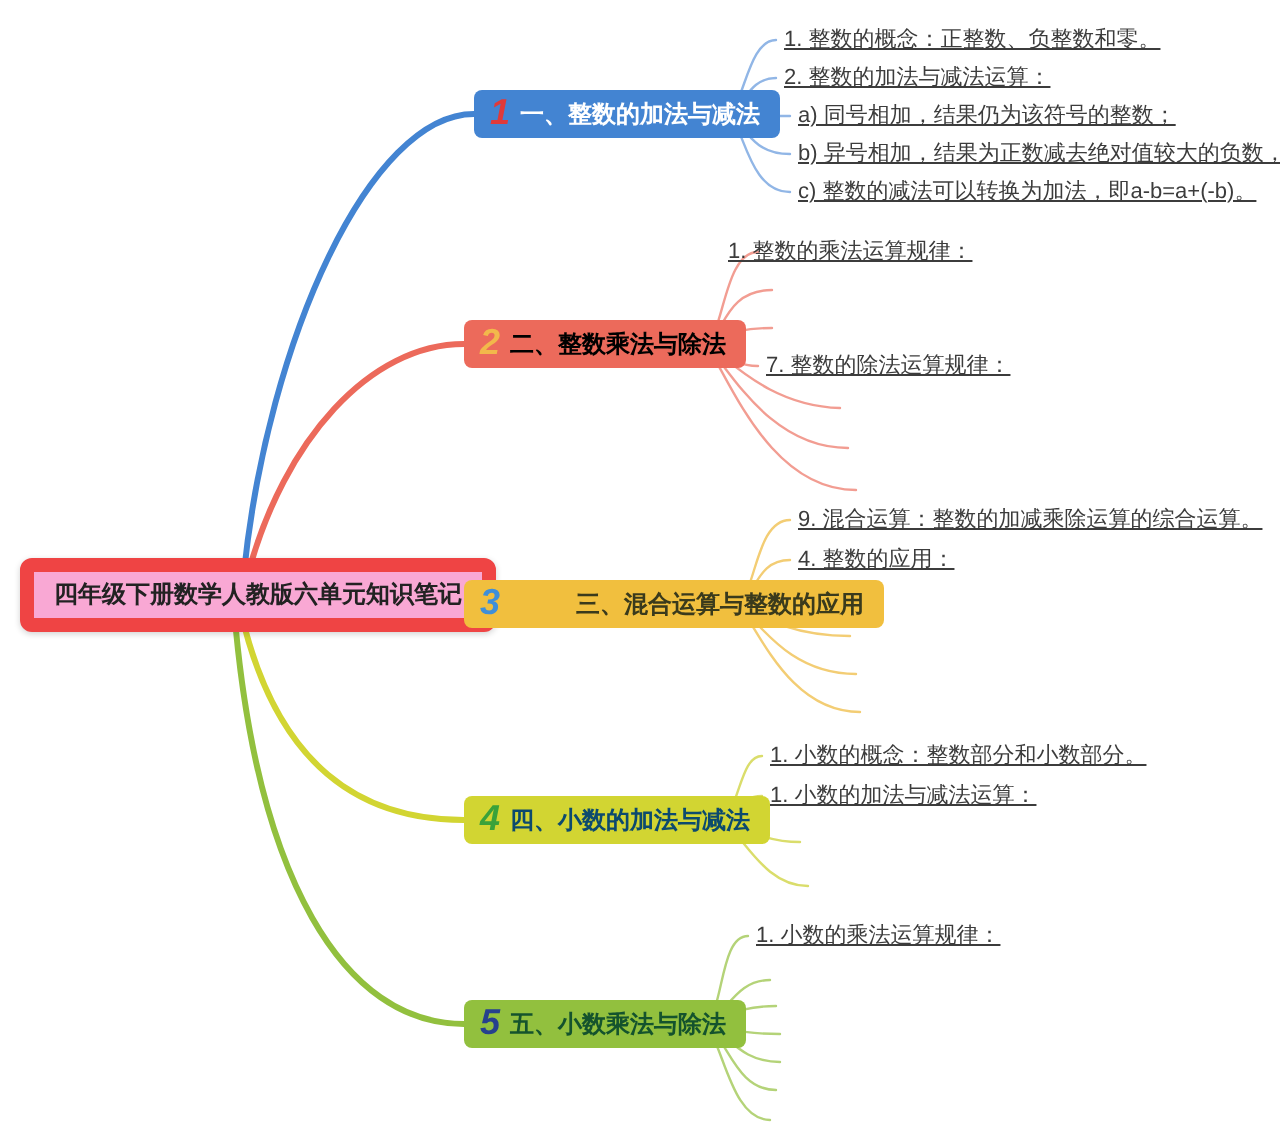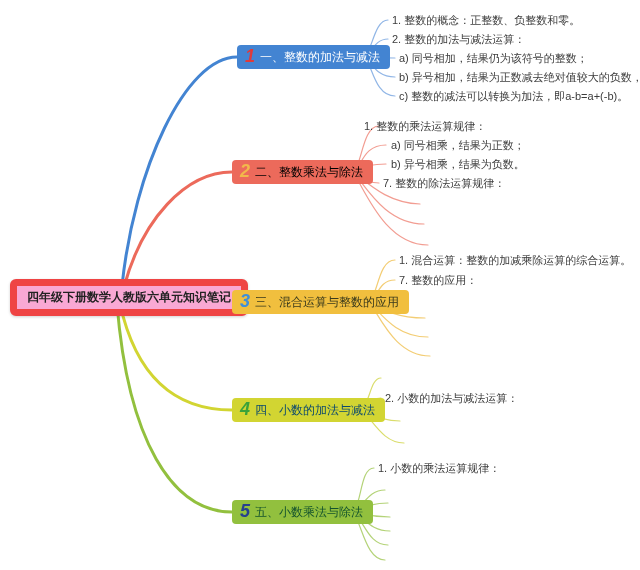--- a/index.html
+++ b/index.html
@@ -13,23 +13,23 @@
     position:absolute;left:10px;top:279px;z-index:2;
     background:#f9a8d4;border:7px solid #ef4444;border-radius:6px;
     padding:3px 10px;font-size:12px;font-weight:bold;color:#222;
     white-space:nowrap;box-shadow:0 1px 3px rgba(0,0,0,.18);
   }
   .bnode{
     position:absolute;z-index:2;display:inline-flex;align-items:center;
     height:24px;padding:0 10px 0 8px;border-radius:4px;gap:5px;white-space:nowrap;
   }
   .bnum{font-size:18px;font-weight:bold;font-style:italic;line-height:1;margin-top:-3px;}
-  .blabel{font-size:12px;font-weight:normal;line-height:1;}
+  .blabel{font-size:12px;font-weight:bold;line-height:1;}
   .leaf{
-    position:absolute;z-index:2;font-size:11px;color:#3c3c3c;white-space:nowrap;line-height:14px;
+    position:absolute;z-index:2;font-size:11px;color:#3c3c3c;white-space:nowrap;line-height:14px;text-decoration:underline;
   }
 </style>
 </head>
 <body>
 
 <div id="canvas">
 
   <svg width="640" height="570" viewBox="0 0 640 570" fill="none" stroke-linecap="round">
 
     <path d="M122 286 C134 170 185 57 237 57" stroke-width="3" stroke="#4384d2"></path>
@@ -88,42 +88,41 @@
   <div class="bnode" style="left: 237px; top: 45px; background: rgb(67, 132, 210);">
     <span class="bnum" style="color: rgb(224, 58, 58);">1</span>
     <span class="blabel" style="color: rgb(255, 255, 255);">一、整数的加法与减法</span>
   </div>
   <div class="bnode" style="left: 232px; top: 160px; background: rgb(236, 106, 91);">
     <span class="bnum" style="color: rgb(242, 184, 75);">2</span>
     <span class="blabel" style="color: #000000;">二、整数乘法与除法</span>
   </div>
   <div class="bnode" style="left: 232px; top: 290px; background: rgb(241, 191, 62);">
     <span class="bnum" style="color: rgb(63, 143, 216);">3</span>
-    <span class="blabel" style="color: rgb(58, 58, 28);">三、混合运算与整数的应用</span>
+    <span class="blabel" style="color: rgb(58, 58, 28); margin-left: 33px;">三、混合运算与整数的应用</span>
   </div>
   <div class="bnode" style="left: 232px; top: 398px; background: rgb(210, 213, 50);">
     <span class="bnum" style="color: rgb(58, 162, 58);">4</span>
     <span class="blabel" style="color: #0c4a6e;">四、小数的加法与减法</span>
   </div>
   <div class="bnode" style="left: 232px; top: 500px; background: rgb(146, 192, 62);">
     <span class="bnum" style="color: rgb(38, 65, 142);">5</span>
     <span class="blabel" style="color: #14532d;">五、小数乘法与除法</span>
   </div>
 
   <div class="leaf" style="left:392px;top:13px">1. 整数的概念：正整数、负整数和零。</div>
   <div class="leaf" style="left:392px;top:32px">2. 整数的加法与减法运算：</div>
   <div class="leaf" style="left:399px;top:51px">a) 同号相加，结果仍为该符号的整数；</div>
   <div class="leaf" style="left:399px;top:70px">b) 异号相加，结果为正数减去绝对值较大的负数，并取异号；</div>
   <div class="leaf" style="left:399px;top:89px">c) 整数的减法可以转换为加法，即a-b=a+(-b)。</div>
 
   <div class="leaf" style="left:364px;top:119px">1. 整数的乘法运算规律：</div>
-  <div class="leaf" style="left:391px;top:138px">a) 同号相乘，结果为正数；</div>
-  <div class="leaf" style="left:391px;top:157px">b) 异号相乘，结果为负数。</div>
   <div class="leaf" style="left:383px;top:176px">7. 整数的除法运算规律：</div>
 
-  <div class="leaf" style="left:399px;top:253px">1. 混合运算：整数的加减乘除运算的综合运算。</div>
-  <div class="leaf" style="left:399px;top:273px">7. 整数的应用：</div>
+  <div class="leaf" style="left:399px;top:253px">9. 混合运算：整数的加减乘除运算的综合运算。</div>
+  <div class="leaf" style="left:399px;top:273px">4. 整数的应用：</div>
 
-  <div class="leaf" style="left:385px;top:391px">2. 小数的加法与减法运算：</div>
+  <div class="leaf" style="left:385px;top:371px">1. 小数的概念：整数部分和小数部分。</div>
+  <div class="leaf" style="left:385px;top:391px">1. 小数的加法与减法运算：</div>
 
   <div class="leaf" style="left:378px;top:461px">1. 小数的乘法运算规律：</div>
 
 </div>
 
 </body></html>

